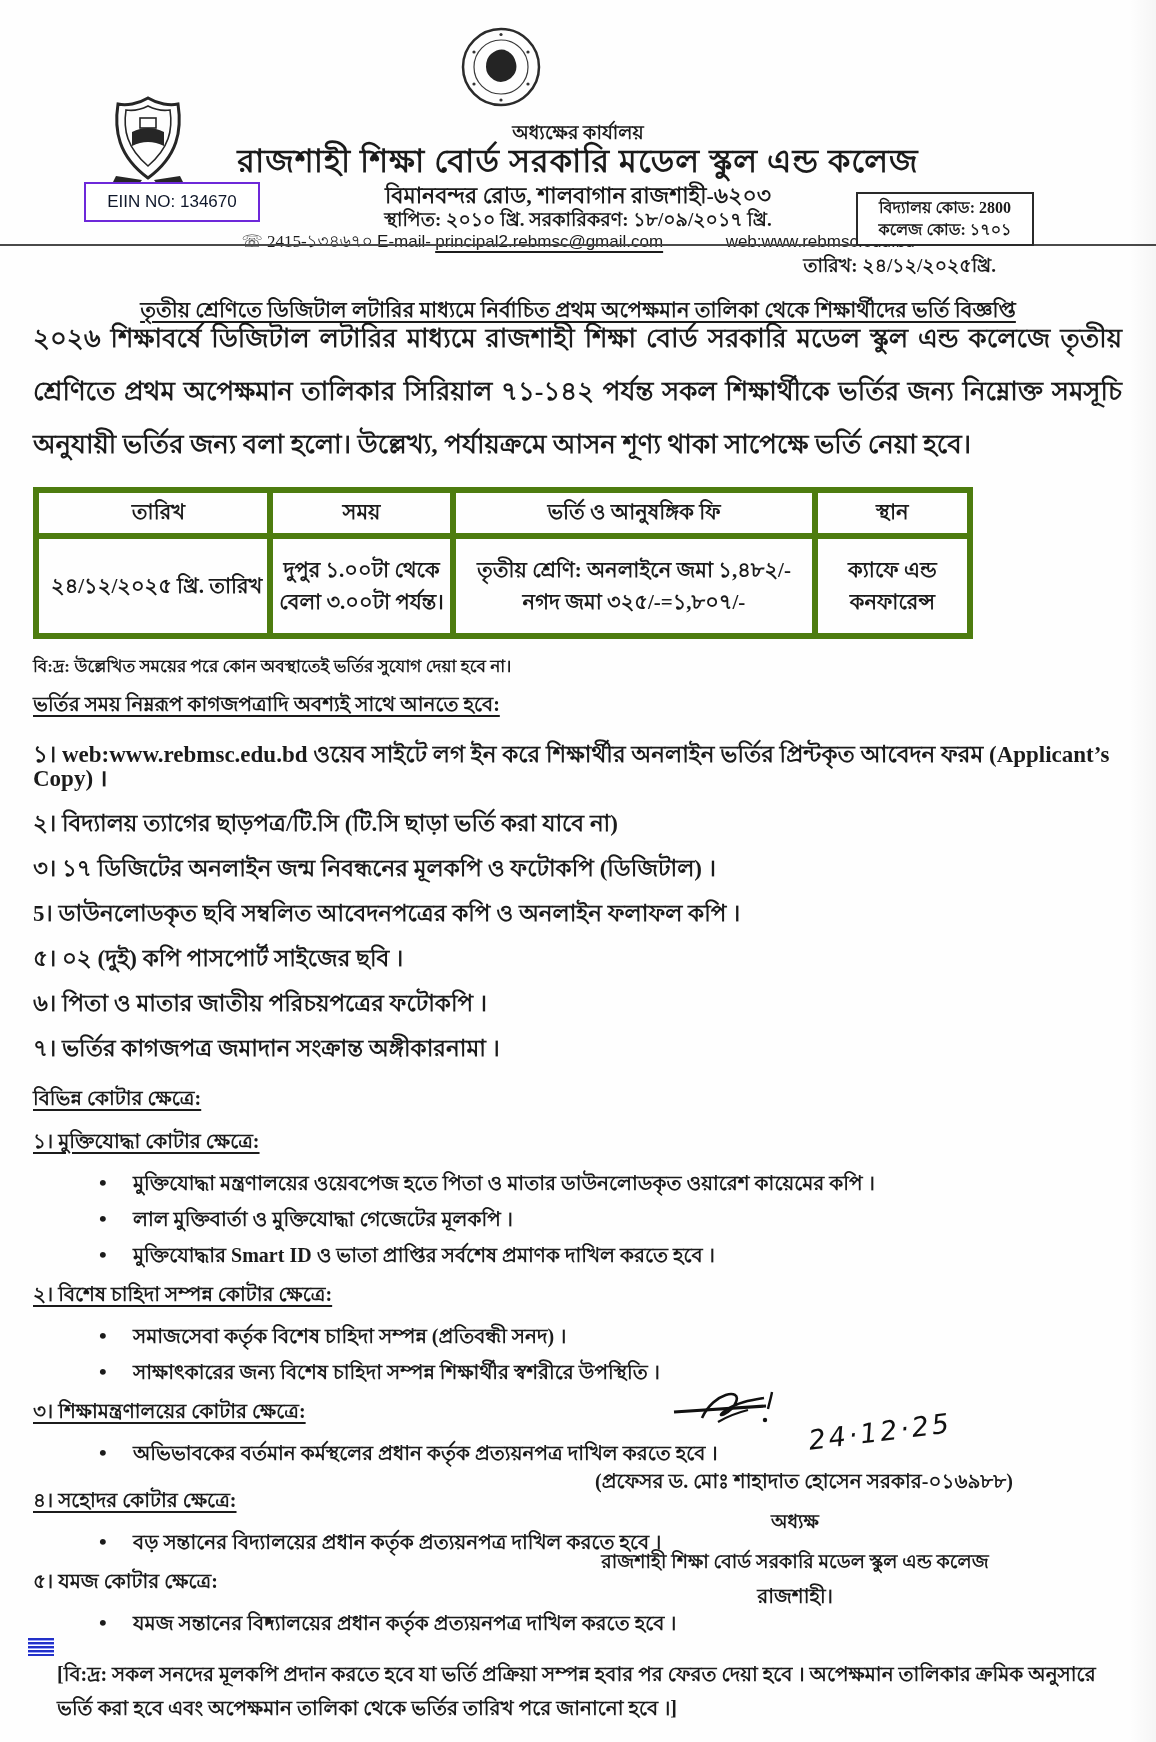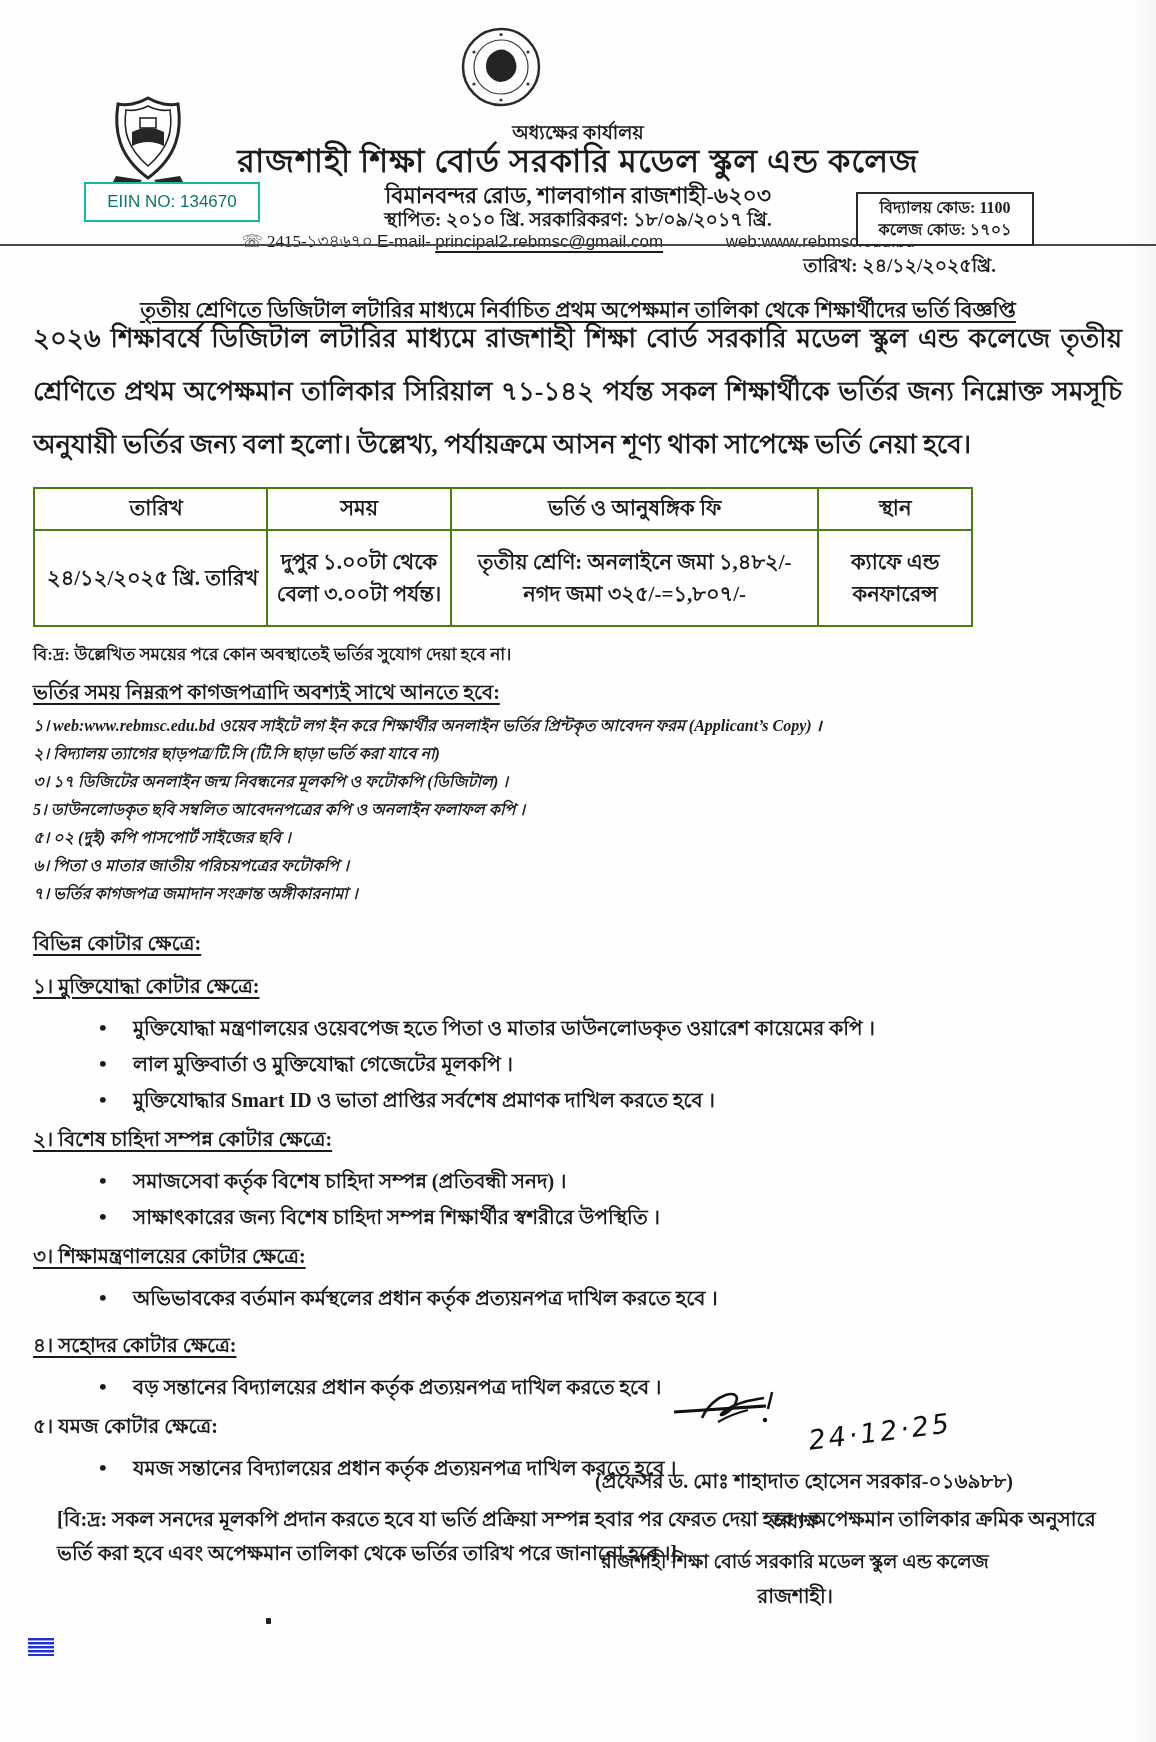--- a/index.html
+++ b/index.html
@@ -16,42 +16,42 @@
   
   .seal{left:460px;top:26px;width:82px;height:82px;}
   .office-label{top:106px;font-size:19px;font-weight:700;}
   .school-name{top:124px;font-size:32px;font-weight:700;letter-spacing:1px;}
   .address{top:166px;font-size:22px;font-weight:700;}
   .established{top:193px;font-size:19px;font-weight:700;}
   .contact{top:216px;font-size:17px;white-space:nowrap;}
   .contact .latin{font-family:"Liberation Sans","DejaVu Sans",sans-serif;}
   .contact .gap{display:inline-block;width:54px;}
   .logo{left:96px;top:94px;width:104px;height:96px;}
-  .eiin-box{left:84px;top:182px;width:172px;height:36px;border:2px solid #14b8a6;
-    font-family:"Liberation Sans","DejaVu Sans",sans-serif;font-size:17px;color:#0f766e;
+  .eiin-box{left:84px;top:182px;width:172px;height:36px;border:2px solid #6d28d9;
+    font-family:"Liberation Sans","DejaVu Sans",sans-serif;font-size:17px;color:#0f172a;
     display:flex;align-items:center;justify-content:center;background:#fff;}
   .codes-box{left:856px;top:192px;width:166px;border:2px solid #2a2a2a;background:#fff;
     font-size:16px;font-weight:700;text-align:center;padding:3px 4px;line-height:22px;z-index:2;}
   .hdr-rule{left:0;right:0;top:244px;height:2px;background:#4a4a4a;}
   .date-line{top:251px;right:160px;font-size:19px;font-weight:700;text-align:right;}
   .title{top:282px;font-size:21px;font-weight:700;}
   
   .main{position:absolute;top:312px;left:33px;right:34px;}
   .body-par{font-size:26px;line-height:53px;font-weight:700;text-align:justify;}
   table.sched{border-collapse:collapse;width:940px;margin-top:16px;}
-  table.sched th,table.sched td{border:2px solid #4d7c0f;font-weight:700;}
+  table.sched th,table.sched td{border:6px solid #4d7c0f;font-weight:700;}
   table.sched th{font-size:21px;height:38px;text-align:center;}
   table.sched td{font-size:21px;height:92px;line-height:32px;}
   .c-date{width:222px;text-align:left;padding-left:12px;}
   .c-time{width:184px;text-align:center;}
   .c-fee{width:374px;text-align:center;}
   .c-place{width:152px;text-align:center;}
   .strict-note{margin-top:14px;font-size:17px;font-weight:700;}
   .docs-head{margin-top:8px;font-size:20px;font-weight:700;}
-  .doc-item{margin-top:4px;font-size:16px;font-weight:700;line-height:24px;font-style:italic;}
+  .doc-item{margin-top:21px;font-size:23px;font-weight:700;line-height:24px;}
   .quota-head{margin-top:22px;font-size:20px;font-weight:700;}
   .sec-title{margin-top:10px;font-size:20px;font-weight:700;}
   .sec-title.plain{text-decoration:none;}
   .bullet{margin:12px 0 12px 66px;font-size:20px;font-weight:700;line-height:24px;display:flex;}
   .bullet .dot{width:34px;flex:0 0 34px;}
   .bullet .dot::before{content:"•";font-size:22px;}
   .gap-before{margin-top:20px;}
   .final-note{margin:22px 0 0 24px;font-size:20px;font-weight:700;line-height:34px;max-width:1066px;}
   
   .sig-block{position:absolute;top:1378px;left:560px;width:470px;text-align:center;}
@@ -106,21 +106,21 @@
       <path d="M52 12 C60 16 68 17 74 16 C77 36 73 54 52 72 C31 54 27 36 30 16 C36 17 44 16 52 12 Z" fill="none" stroke="#262626" stroke-width="1.6"></path>
       <path d="M36 38 q16 -8 32 0 l0 14 q-16 -8 -32 0 z" fill="#262626"></path>
       <rect x="44" y="24" width="16" height="10" fill="none" stroke="#262626" stroke-width="1.6"></rect>
       <path d="M20 82 L46 86 L40 94 L16 90 Z" fill="#262626"></path>
       <path d="M84 82 L58 86 L64 94 L88 90 Z" fill="#262626"></path>
     </svg>
   </div>
   <div class="abs eiin-box">EIIN NO: 134670</div>
 
   <div class="abs codes-box">
-    <div>বিদ্যালয় কোড: 1100</div>
+    <div>বিদ্যালয় কোড: 2800</div>
     <div>কলেজ কোড: ১৭০১</div>
   </div>
 
   <div class="abs hdr-rule"></div>
   <div class="abs date-line">তারিখ: ২৪/১২/২০২৫খ্রি.</div>
 
   <div class="abs ctr title u">তৃতীয় শ্রেণিতে ডিজিটাল লটারির মাধ্যমে নির্বাচিত প্রথম অপেক্ষমান তালিকা থেকে শিক্ষার্থীদের ভর্তি বিজ্ঞপ্তি</div>
 
   <div class="main">
 

